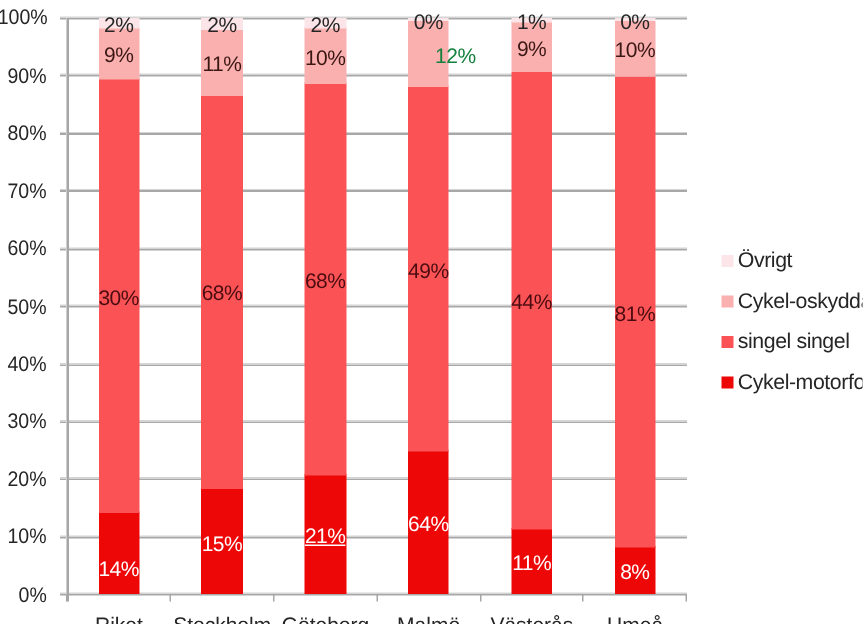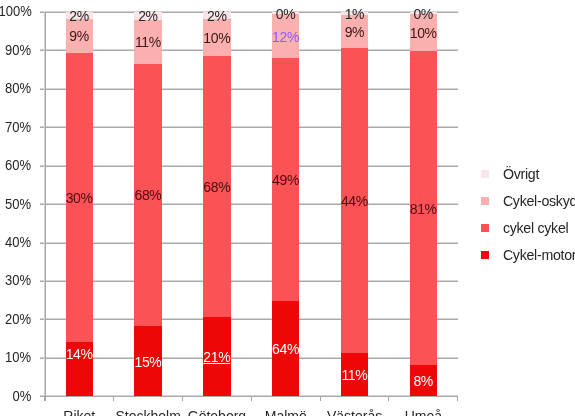--- a/index.html
+++ b/index.html
@@ -23,21 +23,21 @@
      text-align:center;white-space:nowrap;width:120px;}
 
   .bar{position:absolute;}
   .seg{position:absolute;left:0;right:0;}
   .dl{position:absolute;left:0;width:100%;text-align:center;font-size:14px;
      line-height:16px;color:#262626;letter-spacing:-0.35px;text-indent:-0.35px;}
 
   #legendbox{position:absolute;left:481px;top:170.3px;}
   .lgi{position:absolute;left:0;display:flex;align-items:center;height:7.9px;}
   .sw{width:7.9px;height:7.9px;display:inline-block;flex:0 0 auto;}
-  .lgt{font-size:14.2px;color:#262626;margin-left:14px;white-space:nowrap;
+  .lgt{font-size:14.2px;color:#262626;margin-left:3.0px;white-space:nowrap;
      line-height:1;display:inline-block;letter-spacing:-0.28px;}
 </style>
 </head>
 <body>
 
 <div id="root">
 
   <div id="plot">
 
     <div class="gridline" style="left: 44.9px; top: 395px; width: 412.9px;"></div>
@@ -76,21 +76,21 @@
     <div class="ylabel" style="right: 543.7px; top: 41.83px;">90%</div>
     <div class="ylabel" style="right: 543.7px; top: 3.4px;">100%</div>
 
     <div class="yaxis" style="left: 44px; top: 11.8px; height: 389.3px;"></div>
 
     <div class="bar" style="left: 65.6583px; top: 11.8px; width: 27.3px; height: 384.3px;">
       <div class="seg" style="bottom: 0px; height: 55.0553px; background: rgb(237, 7, 7);"></div>
       <div class="seg" style="bottom: 54.4553px; height: 289.632px; background: rgb(251, 83, 85);"></div>
       <div class="seg" style="bottom: 343.487px; height: 34.4953px; background: rgb(251, 176, 176);"></div>
       <div class="seg" style="bottom: 377.383px; height: 6.9174px; background: rgb(252, 229, 232);"></div>
-      <div class="dl" style="top: 334px; color: rgb(255, 255, 255);">14%</div>
+      <div class="dl" style="top: 359px; color: rgb(255, 255, 255);">14%</div>
       <div class="dl" style="top: 177.879px; color: rgb(74, 12, 16);">30%</div>
       <div class="dl" style="top: 16.415px; color: rgb(58, 23, 19);">9%</div>
       <div class="dl" style="top: -3.9913px; color: rgb(38, 38, 38);">2%</div>
     </div>
 
     <div class="bar" style="left: 134.475px; top: 11.8px; width: 27.3px; height: 384.3px;">
       <div class="seg" style="bottom: 0px; height: 70.85px; background: rgb(237, 7, 7);"></div>
       <div class="seg" style="bottom: 70.25px; height: 262.731px; background: rgb(251, 83, 85);"></div>
       <div class="seg" style="bottom: 332.381px; height: 44.7945px; background: rgb(251, 176, 176);"></div>
       <div class="seg" style="bottom: 376.576px; height: 7.686px; background: rgb(252, 229, 232);"></div>
@@ -111,21 +111,21 @@
       <div class="dl" style="top: -3.87601px; color: rgb(38, 38, 38);">2%</div>
     </div>
 
     <div class="bar" style="left: 272.108px; top: 11.8px; width: 27.3px; height: 384.3px;">
       <div class="seg" style="bottom: 0px; height: 95.7911px; background: rgb(237, 7, 7);"></div>
       <div class="seg" style="bottom: 95.1911px; height: 243.785px; background: rgb(251, 83, 85);"></div>
       <div class="seg" style="bottom: 338.376px; height: 43.949px; background: rgb(251, 176, 176);"></div>
       <div class="seg" style="bottom: 381.725px; height: 2.53638px; background: rgb(252, 229, 232);"></div>
       <div class="dl" style="top: 329.254px; color: rgb(255, 255, 255);">64%</div>
       <div class="dl" style="top: 160.066px; color: rgb(74, 12, 16);">49%</div>
-      <div class="dl" style="top: 16.7993px; color: #8b5cf6;">12%</div>
+      <div class="dl" style="top: 16.7993px; color: #15803d; padding-left: 18px;">12%</div>
       <div class="dl" style="top: -6.14338px; color: rgb(38, 38, 38);">0%</div>
     </div>
 
     <div class="bar" style="left: 340.925px; top: 11.8px; width: 27.3px; height: 384.3px;">
       <div class="seg" style="bottom: 0px; height: 43.949px; background: rgb(237, 7, 7);"></div>
       <div class="seg" style="bottom: 43.349px; height: 305.119px; background: rgb(251, 83, 85);"></div>
       <div class="seg" style="bottom: 347.868px; height: 33.7651px; background: rgb(251, 176, 176);"></div>
       <div class="seg" style="bottom: 381.033px; height: 3.30498px; background: rgb(252, 229, 232);"></div>
       <div class="dl" style="top: 355.175px; color: rgb(255, 255, 255);">11%</div>
       <div class="dl" style="top: 181.241px; color: rgb(74, 12, 16);">44%</div>
@@ -164,21 +164,21 @@
     <div class="lgi" style="top: 0px;">
       <span class="sw" style="background: rgb(252, 229, 232);"></span>
       <span class="lgt">Övrigt</span>
     </div>
     <div class="lgi" style="top: 26.9px;">
       <span class="sw" style="background: rgb(251, 176, 176);"></span>
       <span class="lgt">Cykel-oskyddad</span>
     </div>
     <div class="lgi" style="top: 53.8px;">
       <span class="sw" style="background: rgb(251, 83, 85);"></span>
-      <span class="lgt">cykel cykel</span>
+      <span class="lgt">singel singel</span>
     </div>
     <div class="lgi" style="top: 80.7px;">
       <span class="sw" style="background: rgb(237, 7, 7);"></span>
       <span class="lgt">Cykel-motorfordon</span>
     </div>
   </div>
 
 </div>
 
 </body></html>

